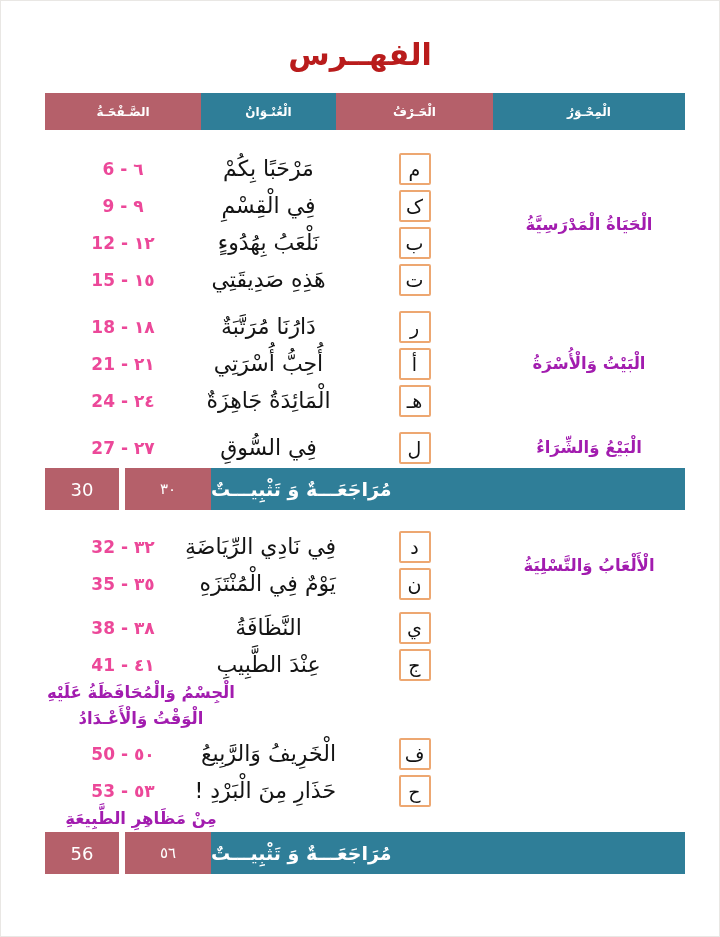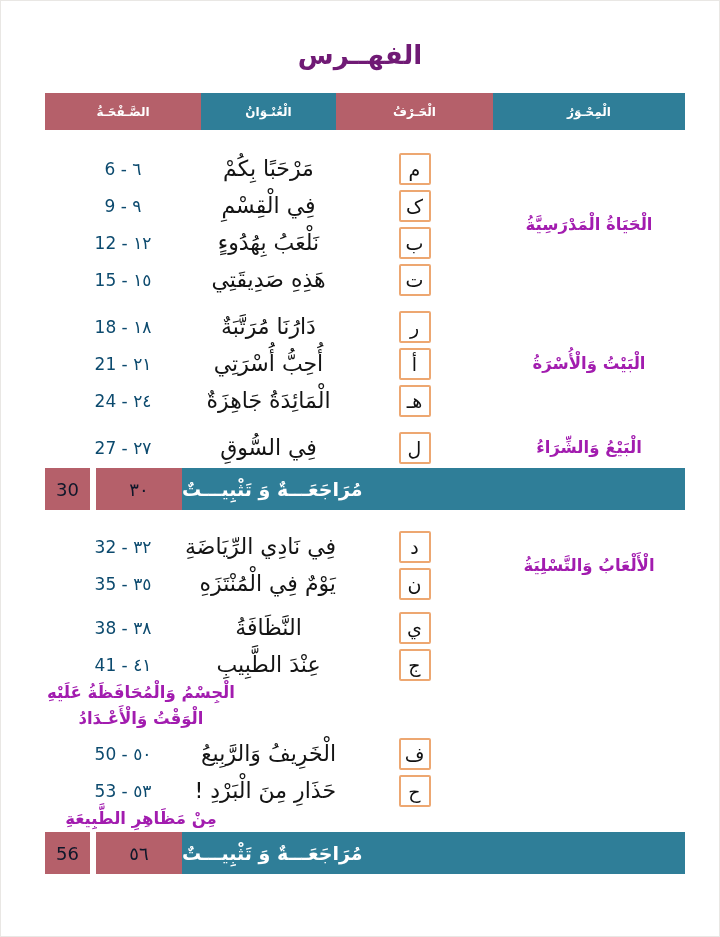--- a/index.html
+++ b/index.html
@@ -12,23 +12,23 @@
   .page {
     position:relative;
     width:720px; height:937px;
     background:#ffffff;
     border:1px solid #e9e7e4;
   }
   
   .book-title {
     margin-top:32px;
     text-align:center;
-    font-size:26px;
+    font-size:30px;
     font-weight:bold;
-    color:#701a75;
+    color:#b91c1c;
     height:44px;
     line-height:44px;
   }
   
   .toc { width:640px; margin:16px 0 0 44px; }
   .header-row { display:flex; height:37px; }
   .hcell {
     display:flex; align-items:center; justify-content:center;
     color:#ffffff; font-weight:bold; font-size:12px;
   }
@@ -42,22 +42,23 @@
   .section-a { margin-top:20px; }
   .section-b { margin-top:18px; }
   .group { display:flex; }
   .group + .group { margin-top:10px; }
   .section-b .group + .group { margin-top:7px;flex-direction:column; }
   .rows-col { display:flex; flex-direction:column; }
   .toc-row { display:flex; align-items:center; height:37px; }
   .cell-page {
     width:156px; text-align:center;
     direction:ltr; unicode-bidi:isolate;
-    font-size:17px; color:#0c4a6e;
+    font-size:17px; color:#ec4899;
     letter-spacing:1px;
+    font-weight:bold;
   }
   .cell-title {
     width:135px; text-align:center;
     direction:rtl;
     font-size:22px; color:#141414;
     white-space:nowrap;
   }
   .cell-letter { width:157px; display:flex; align-items:center; justify-content:center; }
   .letter-box {
     width:32px; height:32px;
@@ -75,27 +76,27 @@
     direction:rtl;
     color:#a21caf; font-weight:bold;
     font-size:16.5px; white-space:nowrap;
     text-align:center;
   }
   
   .review-bar { display:flex; height:42px; width:640px; margin-left:44px; }
   .bar-a { margin-top:2px; }
   .bar-b { margin-top:4px; }
   .review-page-box {
-    width:45px; display:flex; align-items:center; justify-content:center;
-    color:#0f172a; font-size:18px;
+    width:74px; display:flex; align-items:center; justify-content:center;
+    color:#ffffff; font-size:18px;
   }
   .review-gap { width:6px; background:#fff; }
   .review-arabic-num {
     width:86px; display:flex; align-items:center; justify-content:center;
-    color:#0f172a; font-size:18px;
+    color:#ffffff; font-size:15px;
   }
   .review-label-area {
     flex:1; display:flex; align-items:center; justify-content:flex-end;
     padding-right:16px;
     color:#fff; font-weight:bold; font-size:19px;
     direction:rtl;
   }
 </style>
 </head>
 <body>

